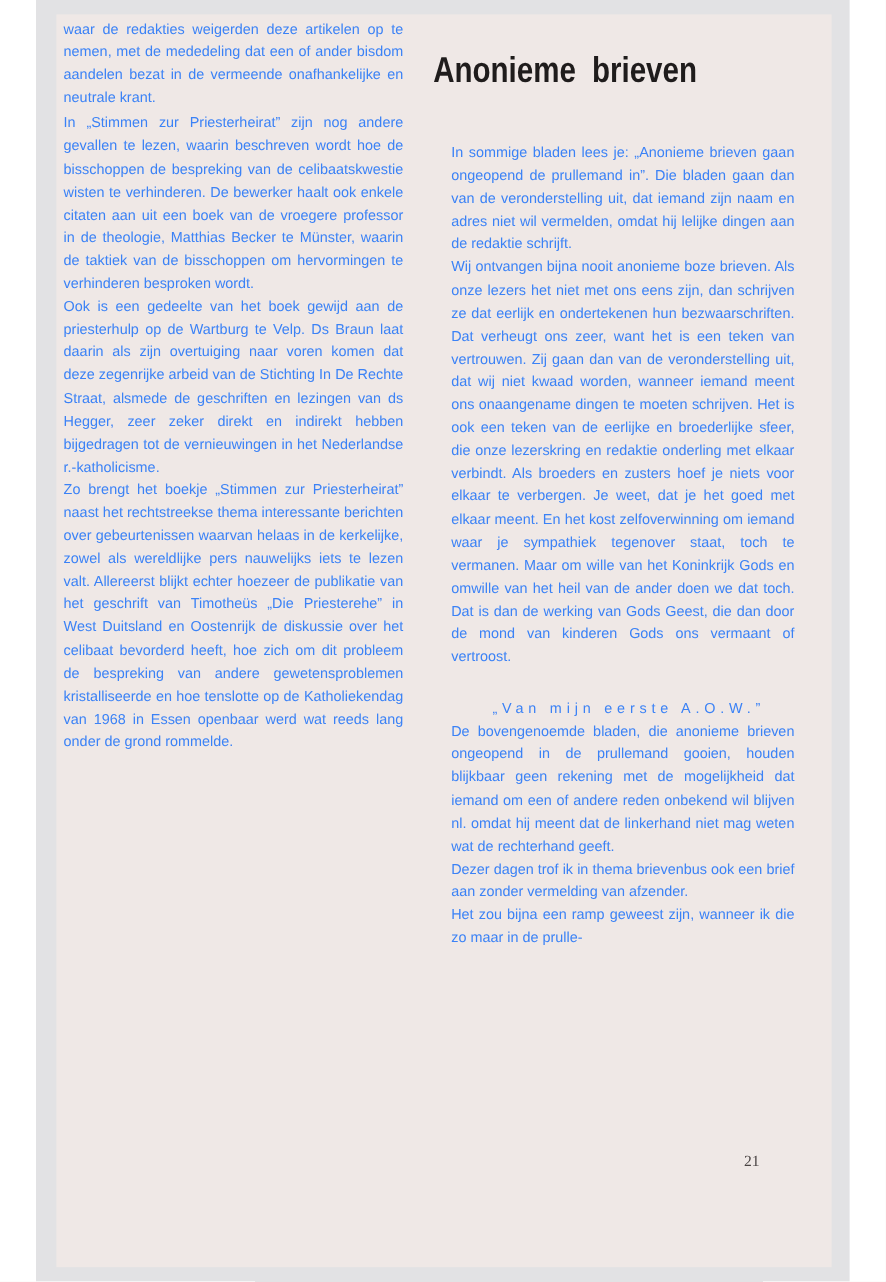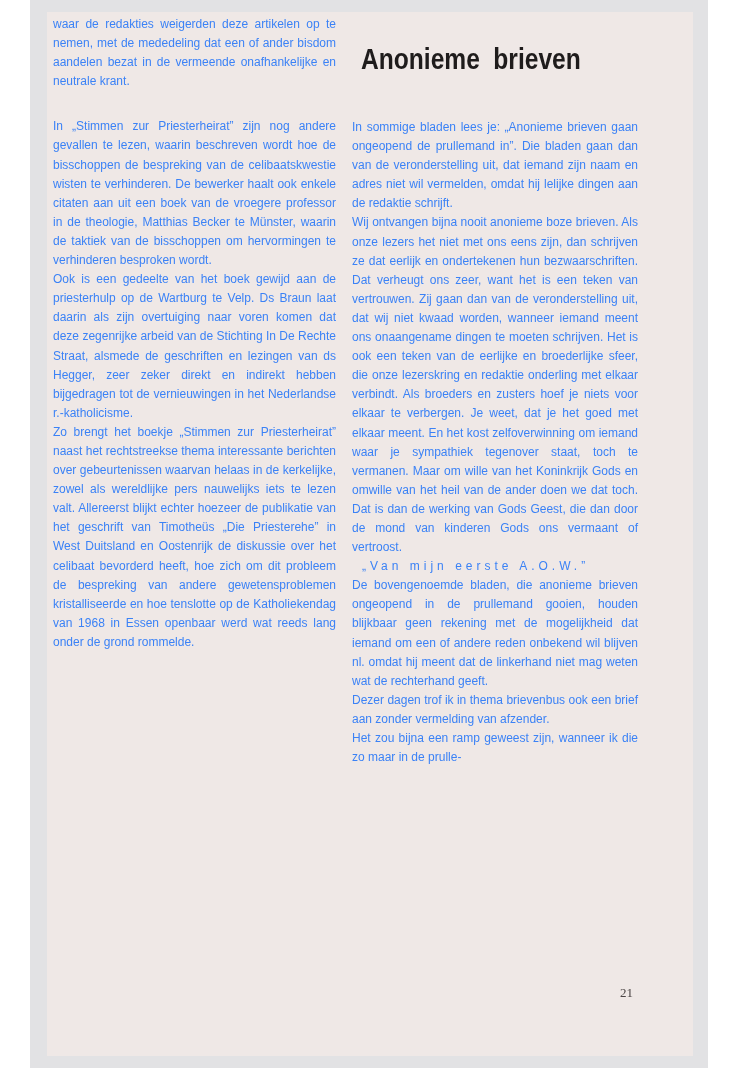--- a/index.html
+++ b/index.html
@@ -14,45 +14,45 @@
   }
   .col {
     position: absolute;
     font-family: Liberation Sans, sans-serif;
     font-size: 12px;
     line-height: 19.1px;
     color: #3b82f6;
     text-align: justify;
   }
   .col-left { left: 53px; top: 15px; width: 283px; }
-  .col-right { left: 352px; top: 118px; width: 286px; }
+  .col-right { left: 376px; top: 118px; width: 286px; }
   .para { margin: 0; }
-  .gap-l { margin-top: 26px; }
+  .gap-l { margin-top: 2px; }
   .gap-s { }
   .title {
     position: absolute; left: 361px; top: 42px;
     font-family: "Liberation Sans", "DejaVu Sans", sans-serif;
     font-weight: bold;
     font-size: 30px;
     letter-spacing: 0px;
     color: #1f1c1c;
     transform: scaleX(0.82);
     transform-origin: left top;
     white-space: nowrap;
     word-spacing: 8px;
   }
   .subhead {
-    margin: 0 0 0 0;
+    margin: 24px 0 0 0;
     letter-spacing: 4px;
-    text-align: left;
+    text-align: center;
     padding-left: 10px;
     white-space: nowrap;
   }
   .page-number {
-    position: absolute; left: 620px; top: 985px;
+    position: absolute; left: 620px; top: 960px;
     font-family: "Liberation Serif", "DejaVu Serif", serif;
     font-size: 13px; color: #4a4444;
   }
 </style>
 </head>
 <body>
 
 <div class="scan"></div>
 <div class="page"></div>
 

